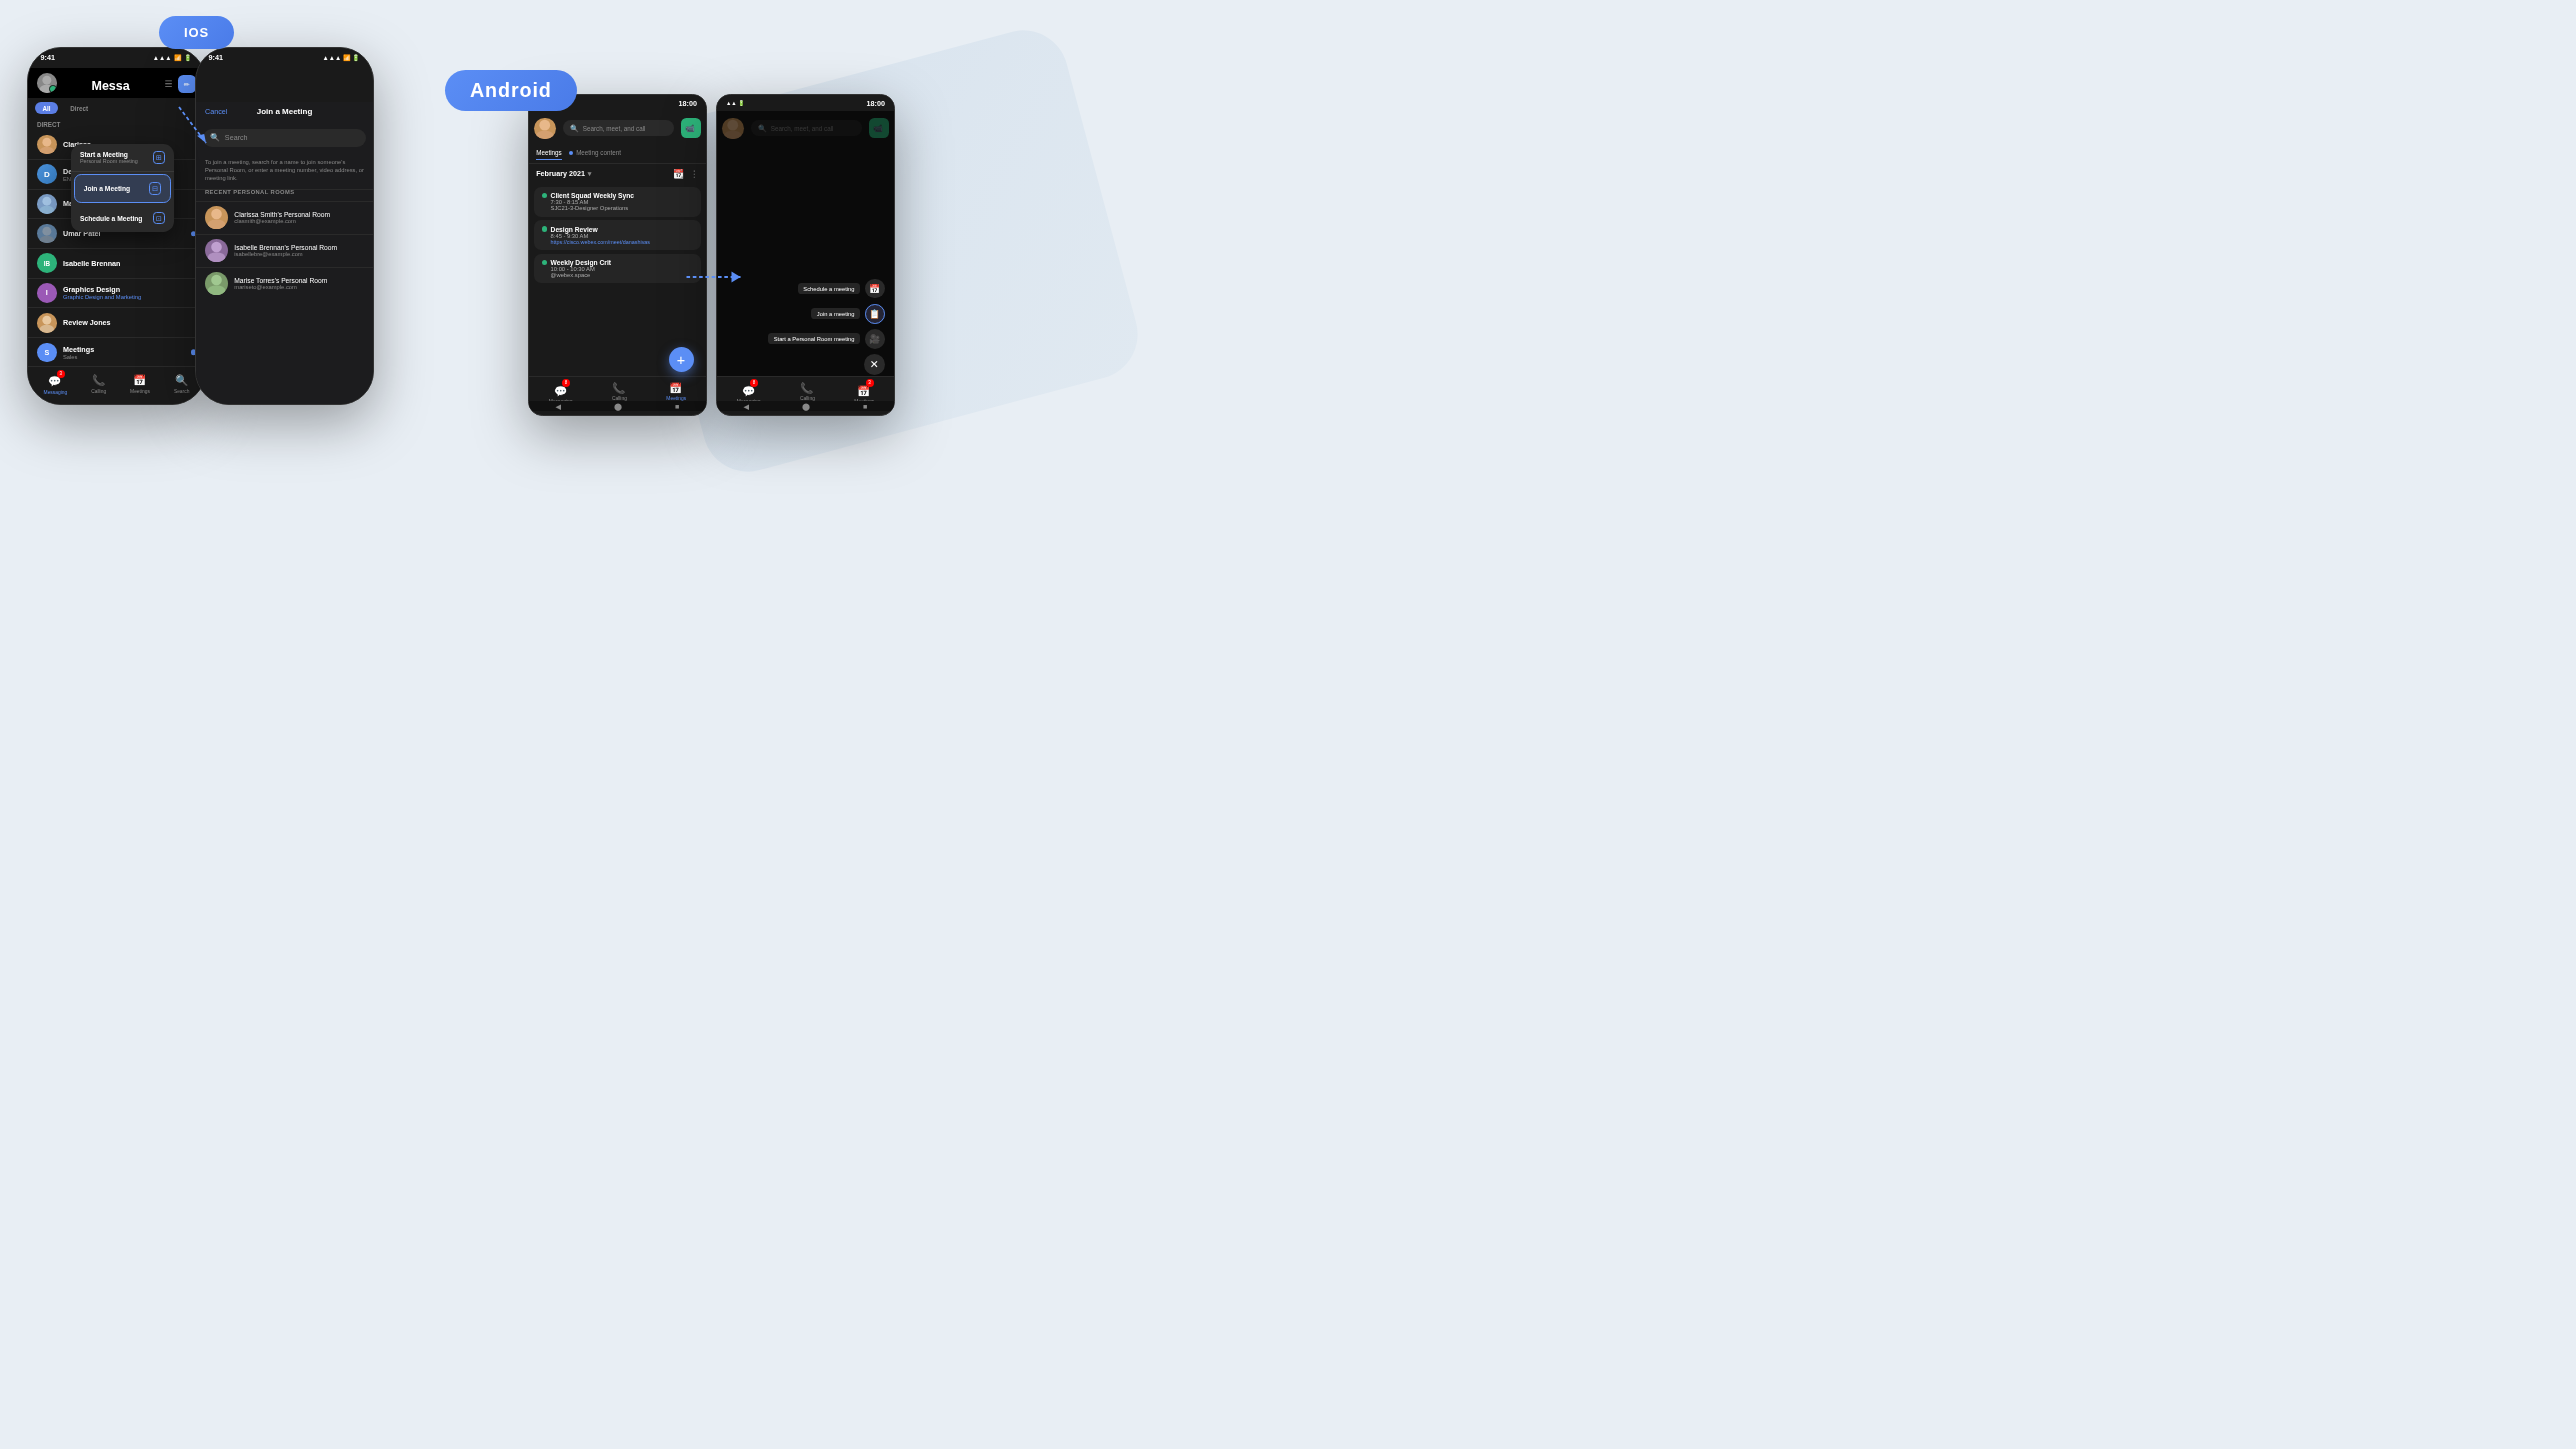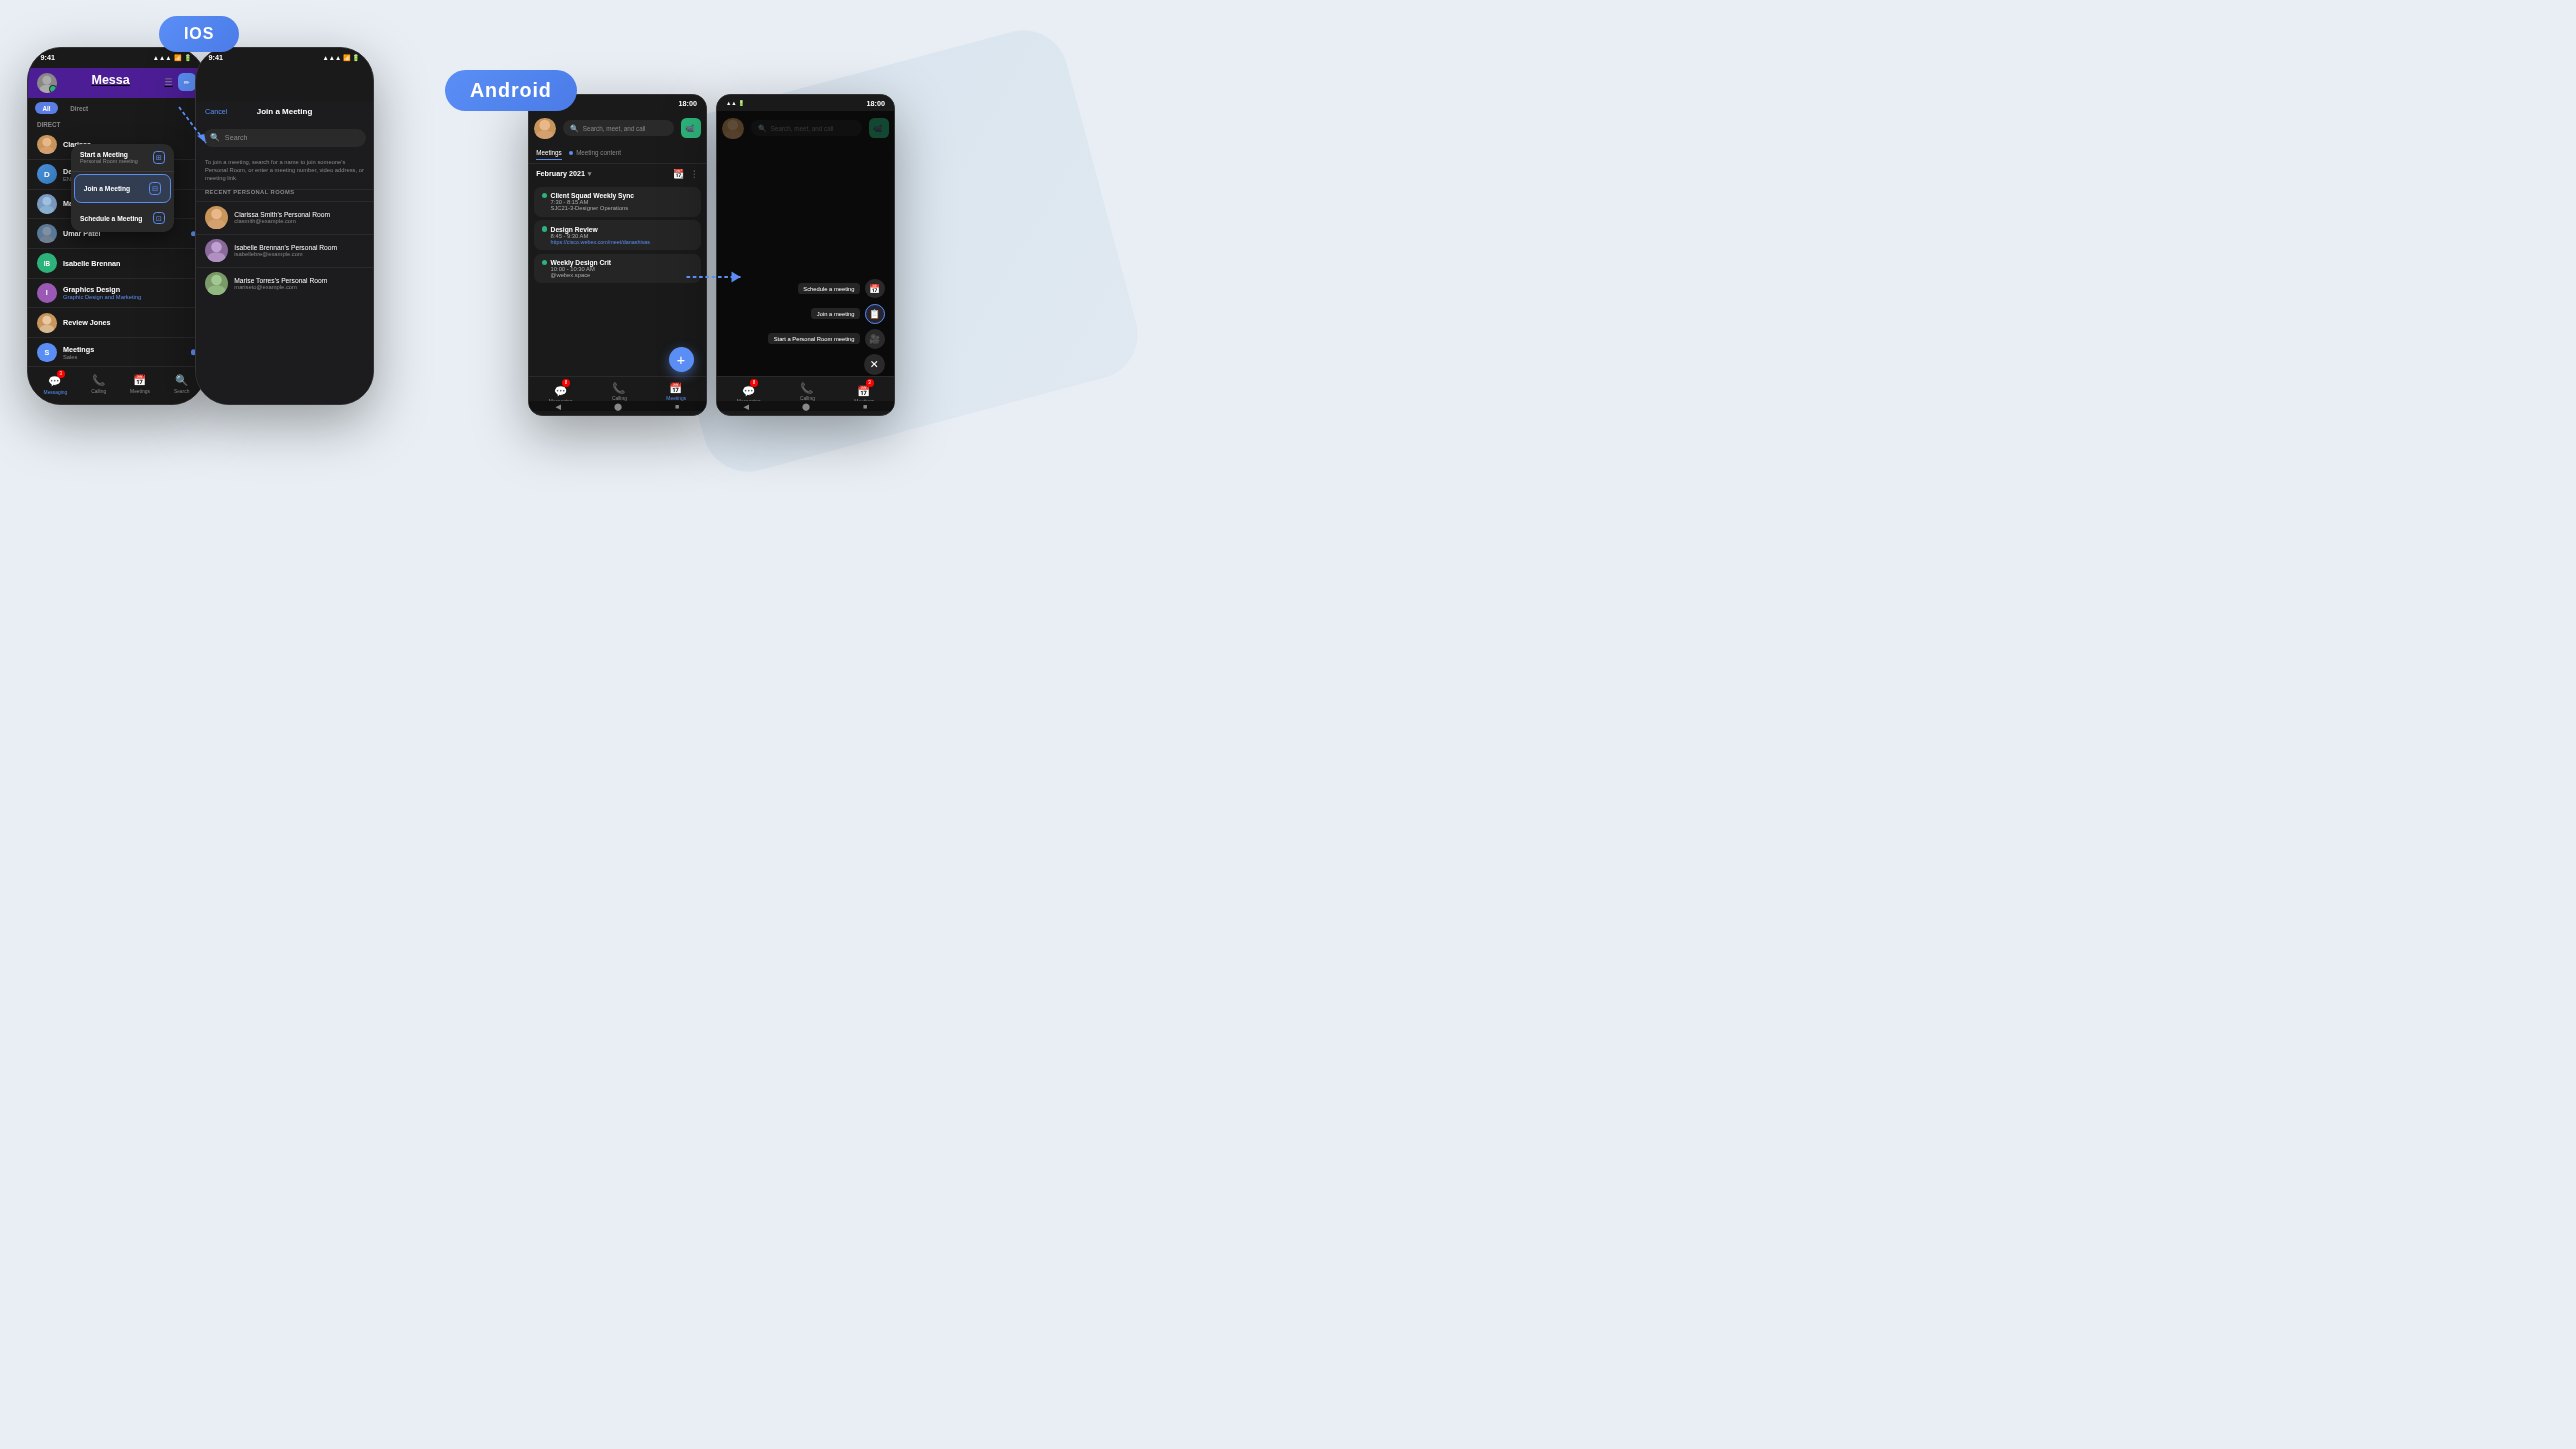--- a/index.html
+++ b/index.html
@@ -25,21 +25,21 @@
       opacity: 0.5;
     }
 
     
     .platform-badge {
       position: absolute;
       top: 16px;
       left: 159px;
       background: linear-gradient(135deg, #5b8ef5 0%, #4a7be8 100%);
       color: white;
-      font-size: 16px;
+      font-size: 13px;
       font-weight: 700;
       padding: 9px 25px;
       border-radius: 21.5px;
       letter-spacing: 0.9px;
       z-index: 10;
     }
 
     .android-badge {
       position: absolute;
       top: 70px;
@@ -120,26 +120,25 @@
     }
 
     
     .phone-content {
       height: calc(100% - 19.7px);
       overflow: hidden;
     }
 
     
     .msg-header {
-      background: #4c1d95;
+      background: #000000;
       padding: 5.4px 9px;
       display: flex;
       justify-content: space-between;
-      align-items: flex-start;
-      text-decoration: underline;
+      align-items: flex-end;
     }
     .msg-title {
       color: white;
       font-size: 12.5px;
       font-weight: 700;
     }
     .msg-header-icons {
       display: flex;
       gap: 5.4px;
       align-items: center;

